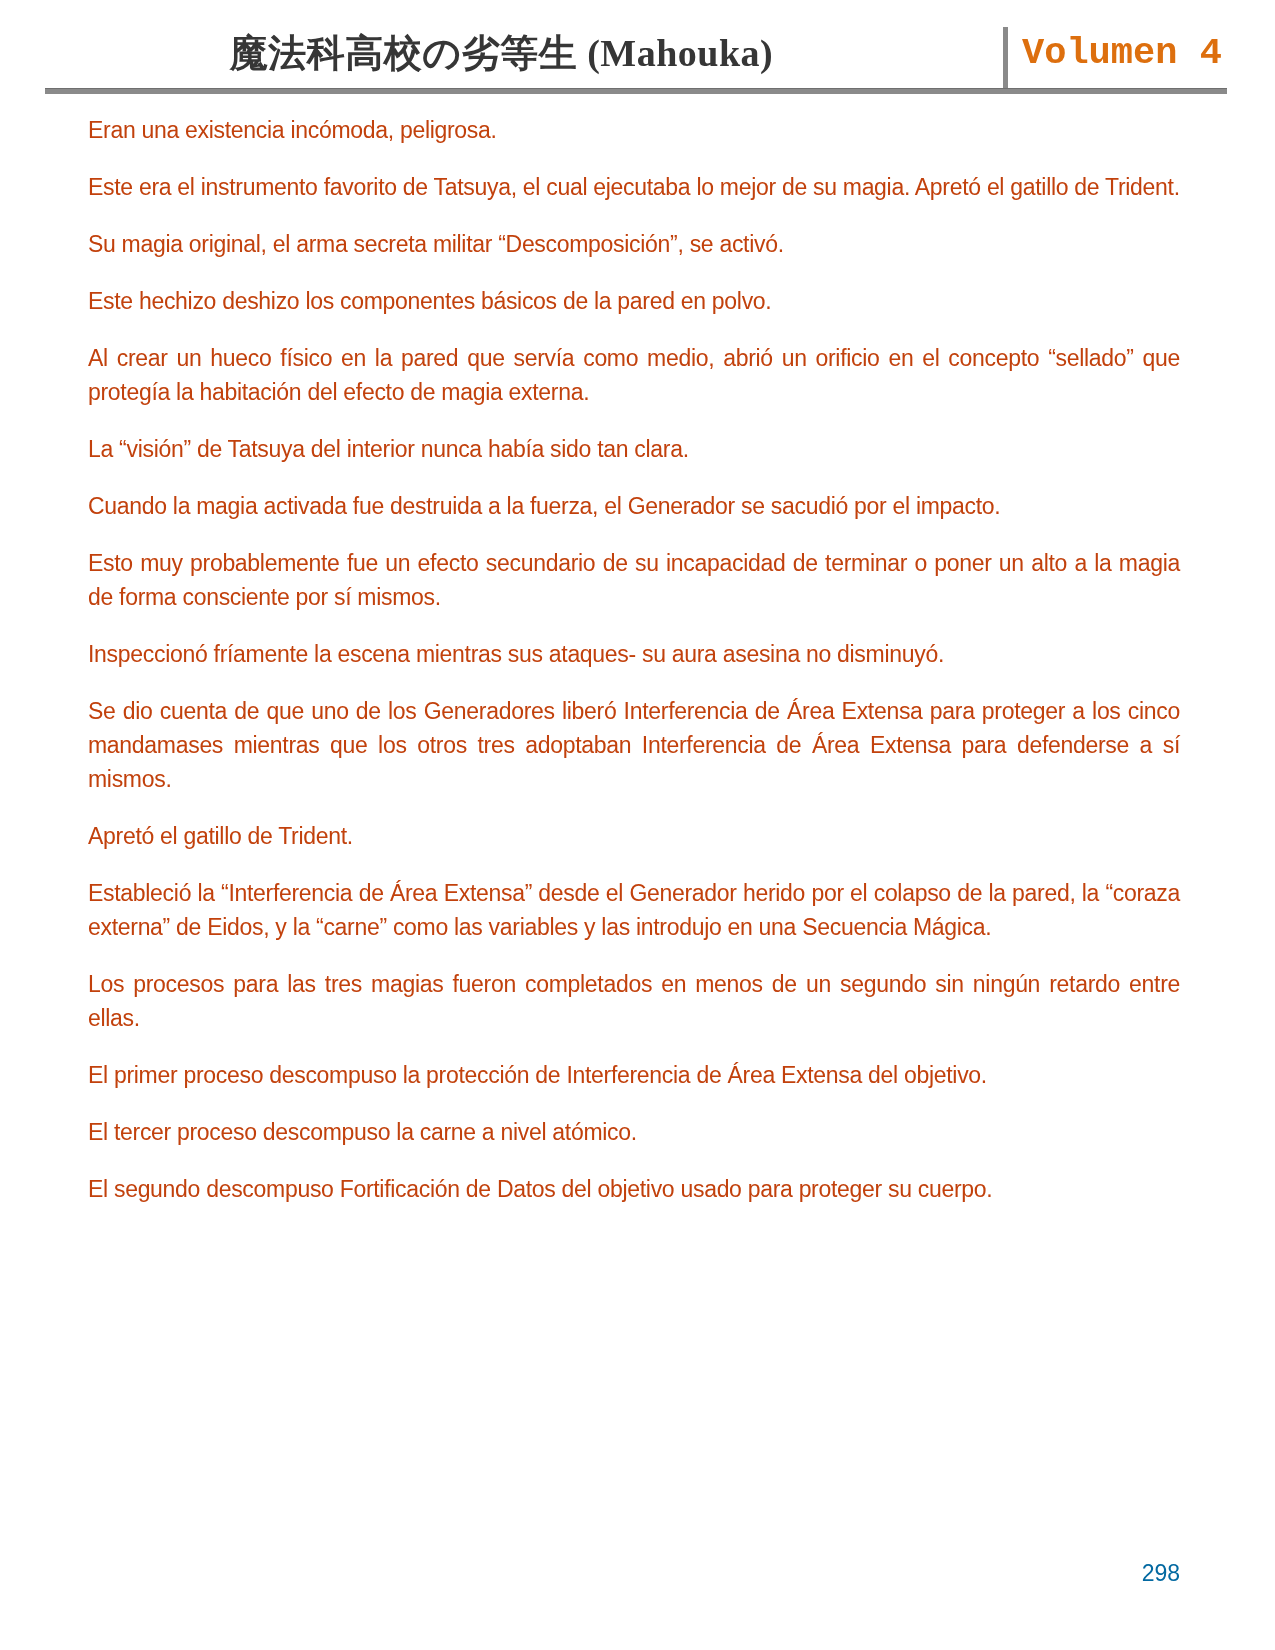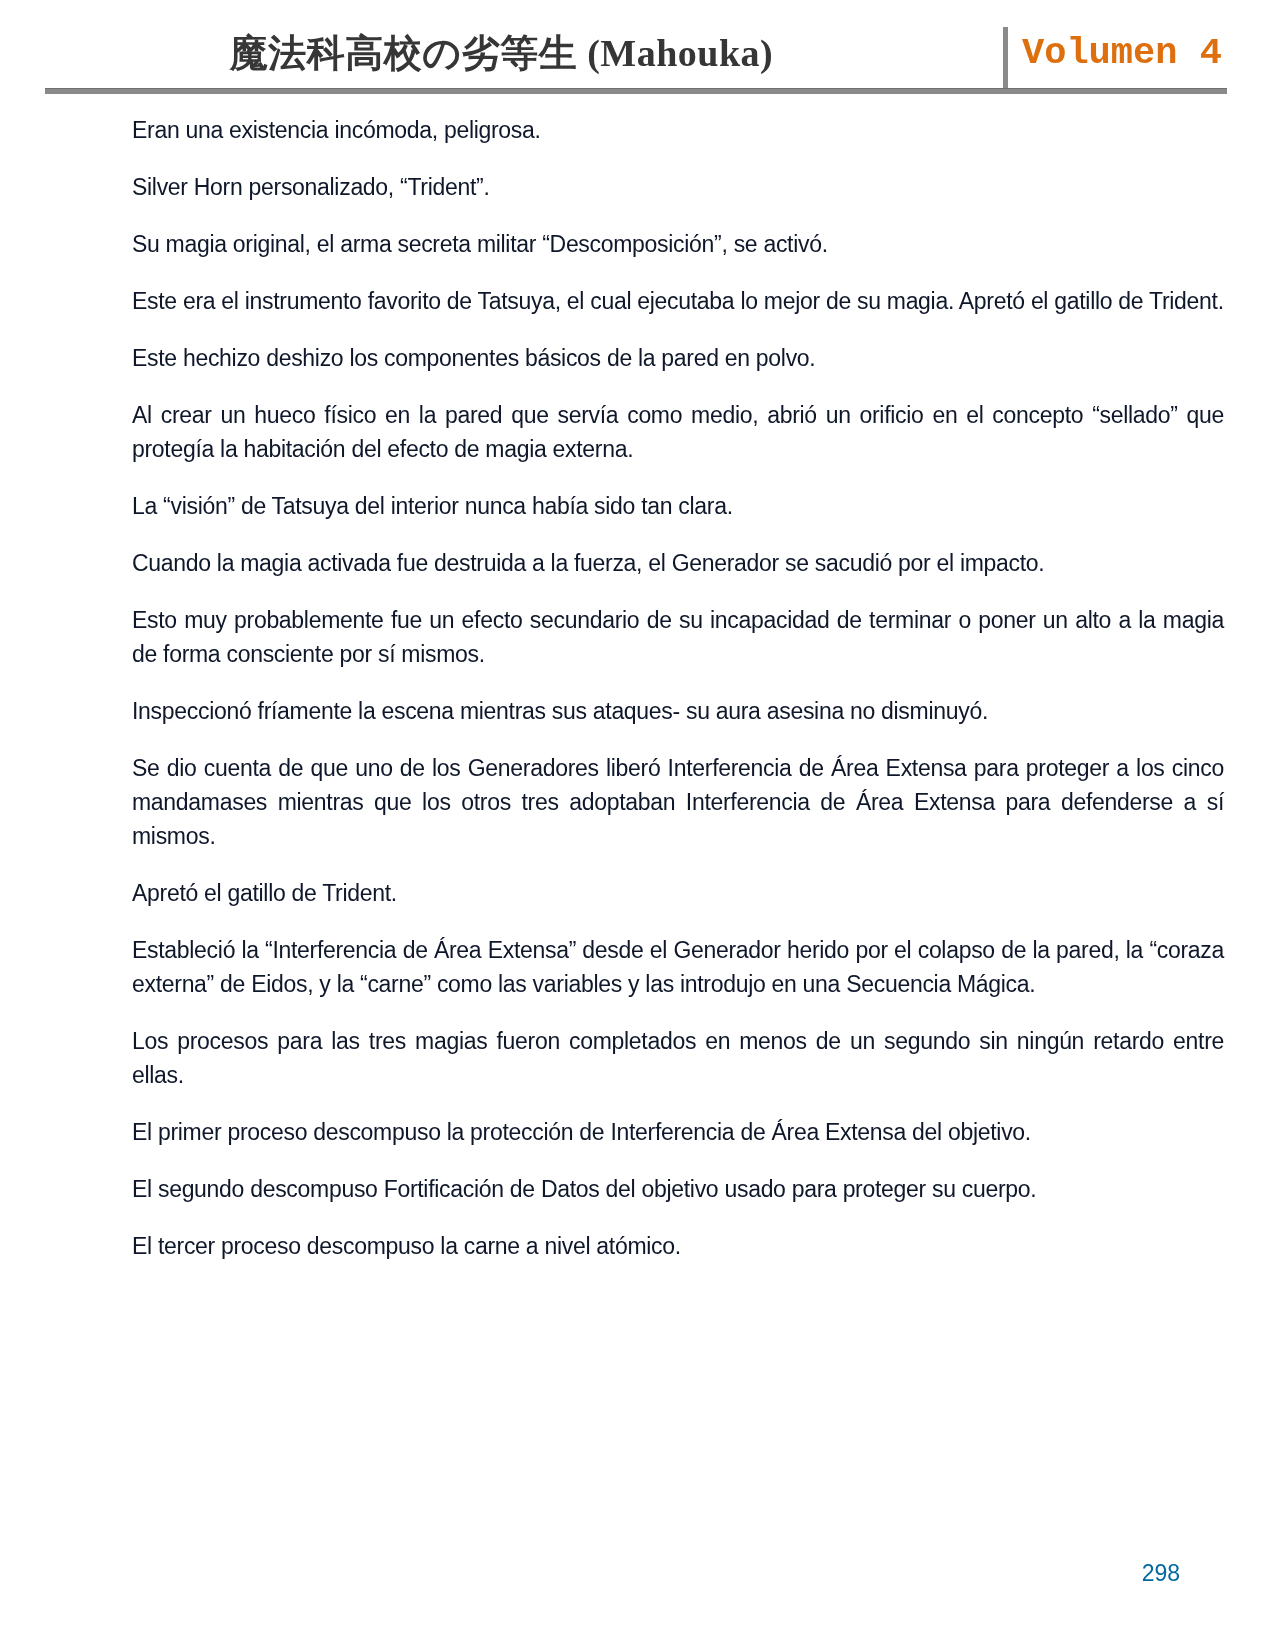--- a/index.html
+++ b/index.html
@@ -63,22 +63,21 @@
     background: #8a8a8a;
     border-top: 1px solid #6f6f6f;
   }
 
   
   .content {
     position: absolute;
     top: 113px;
     left: 88px;
     width: 1092px;
-    color: #0f172a;
-    margin-left: 44px;
+    color: #c2410c;
   }
   .content p {
     margin: 0 0 23px 0;
     font-size: 23px;
     line-height: 34px;
     letter-spacing: -0.3px;
     text-align: justify;
   }
 
   
@@ -99,33 +98,32 @@
 
   <div class="header">
     <div class="doc-title">魔法科高校の劣等生 (Mahouka)</div>
     <div class="header-vdivider"></div>
     <div class="volume-label">Volumen 4</div>
     <div class="header-rule"></div>
   </div>
 
   <div class="content">
     <p>Eran una existencia incómoda, peligrosa.</p>
-    <p>Silver Horn personalizado, “Trident”.</p>
+    <p>Este era el instrumento favorito de Tatsuya, el cual ejecutaba lo mejor de su magia. Apretó el gatillo de Trident.</p>
     <p>Su magia original, el arma secreta militar “Descomposición”, se activó.</p>
-    <p>Este era el instrumento favorito de Tatsuya, el cual ejecutaba lo mejor de su magia. Apretó el gatillo de Trident.</p>
     <p>Este hechizo deshizo los componentes básicos de la pared en polvo.</p>
     <p>Al crear un hueco físico en la pared que servía como medio, abrió un orificio en el concepto “sellado” que protegía la habitación del efecto de magia externa.</p>
     <p>La “visión” de Tatsuya del interior nunca había sido tan clara.</p>
     <p>Cuando la magia activada fue destruida a la fuerza, el Generador se sacudió por el impacto.</p>
     <p>Esto muy probablemente fue un efecto secundario de su incapacidad de terminar o poner un alto a la magia de forma consciente por sí mismos.</p>
     <p>Inspeccionó fríamente la escena mientras sus ataques- su aura asesina no disminuyó.</p>
     <p>Se dio cuenta de que uno de los Generadores liberó Interferencia de Área Extensa para proteger a los cinco mandamases mientras que los otros tres adoptaban Interferencia de Área Extensa para defenderse a sí mismos.</p>
     <p>Apretó el gatillo de Trident.</p>
     <p>Estableció la “Interferencia de Área Extensa” desde el Generador herido por el colapso de la pared, la “coraza externa” de Eidos, y la “carne” como las variables y las introdujo en una Secuencia Mágica.</p>
     <p>Los procesos para las tres magias fueron completados en menos de un segundo sin ningún retardo entre ellas.</p>
     <p>El primer proceso descompuso la protección de Interferencia de Área Extensa del objetivo.</p>
+    <p>El tercer proceso descompuso la carne a nivel atómico.</p>
     <p>El segundo descompuso Fortificación de Datos del objetivo usado para proteger su cuerpo.</p>
-    <p>El tercer proceso descompuso la carne a nivel atómico.</p>
   </div>
 
   <div class="page-number">298</div>
 
 </div>
 
 </body></html>

